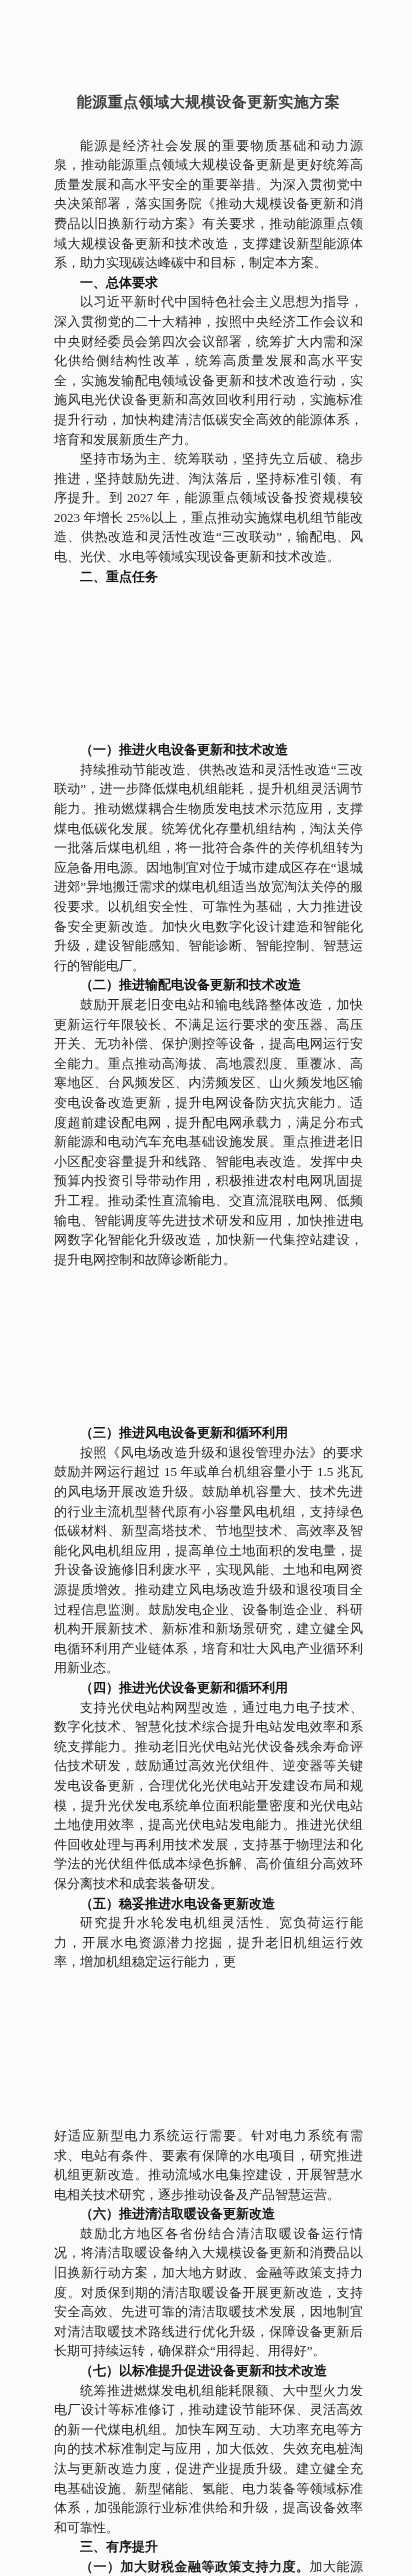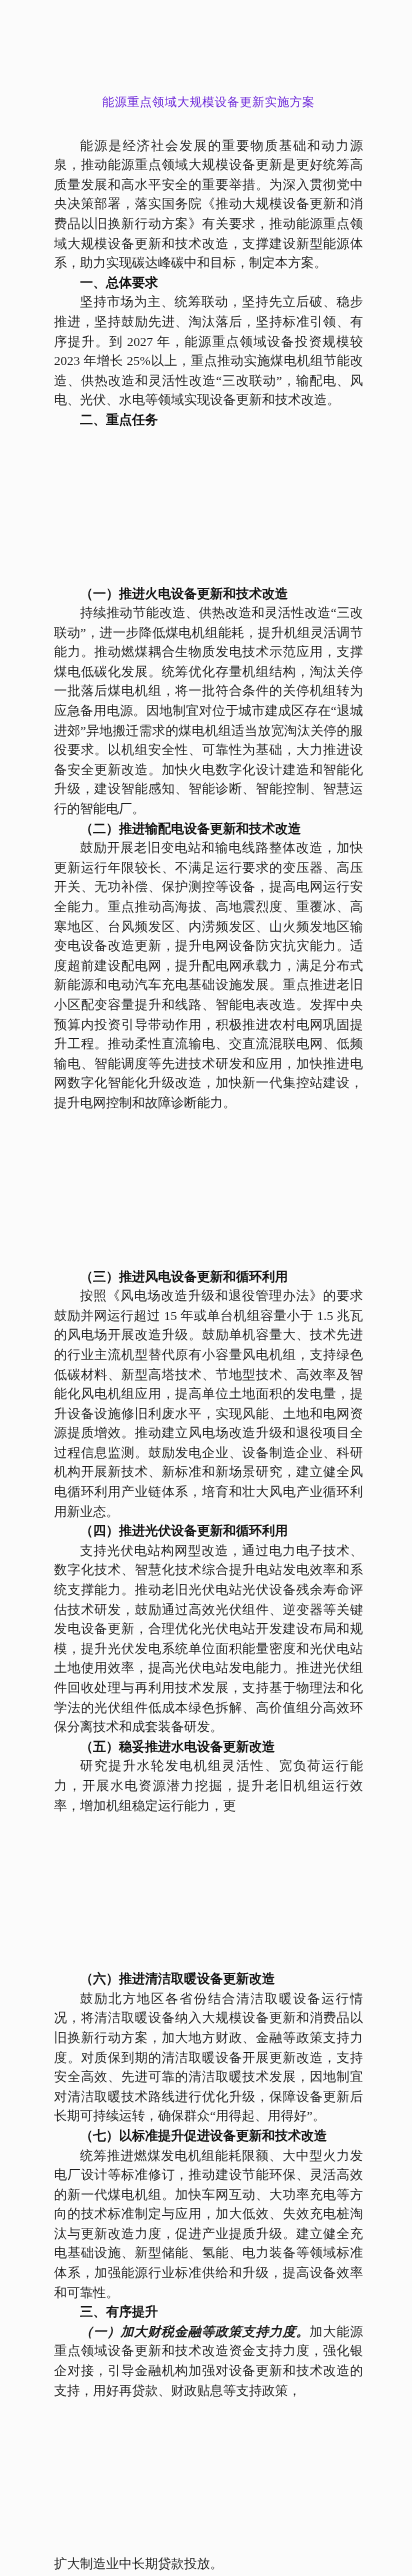--- a/index.html
+++ b/index.html
@@ -14,26 +14,26 @@
     font-family: "Liberation Serif", "DejaVu Serif", serif;
     color: #1f1f1f;
   }
   .doc {
     box-sizing: border-box;
     width: 412px;
     padding: 92px 49px 0 54px;
   }
   .doc-title {
     margin: 0 0 23px 0;
-    font-size: 12px;
+    font-size: 15px;
     line-height: 20.6px;
-    font-weight: normal;
+    font-weight: bold;
     text-align: center;
     letter-spacing: 0.5px;
-    color: #6d28d9;
+    color: #404040;
   }
   .paragraph, .heading1, .heading2 {
     margin: 0;
     font-size: 13px;
     line-height: 19.6px;
     text-align: justify;
     text-justify: inter-ideograph;
   }
   .paragraph {
     text-indent: 2em;
@@ -47,49 +47,50 @@
     text-indent: 2em;
     color: #141414;
   }
   .heading2 {
     font-weight: bold;
     text-indent: 2em;
     color: #161616;
   }
   .bold-lead {
     font-weight: bold;
-    font-style: italic;
   }
   .page-gap {
     height: 154px;
   }
 </style>
 </head>
 <body>
 
 <div class="doc">
   <h1 class="doc-title">能源重点领域大规模设备更新实施方案</h1>
   <div>
       <div class="paragraph">能源是经济社会发展的重要物质基础和动力源泉，推动能源重点领域大规模设备更新是更好统筹高质量发展和高水平安全的重要举措。为深入贯彻党中央决策部署，落实国务院《推动大规模设备更新和消费品以旧换新行动方案》有关要求，推动能源重点领域大规模设备更新和技术改造，支撑建设新型能源体系，助力实现碳达峰碳中和目标，制定本方案。</div>
       <div class="heading1">一、总体要求</div>
+      <div class="paragraph">以习近平新时代中国特色社会主义思想为指导，深入贯彻党的二十大精神，按照中央经济工作会议和中央财经委员会第四次会议部署，统筹扩大内需和深化供给侧结构性改革，统筹高质量发展和高水平安全，实施发输配电领域设备更新和技术改造行动，实施风电光伏设备更新和高效回收利用行动，实施标准提升行动，加快构建清洁低碳安全高效的能源体系，培育和发展新质生产力。</div>
       <div class="paragraph">坚持市场为主、统筹联动，坚持先立后破、稳步推进，坚持鼓励先进、淘汰落后，坚持标准引领、有序提升。到 2027 年，能源重点领域设备投资规模较 2023 年增长 25%以上，重点推动实施煤电机组节能改造、供热改造和灵活性改造“三改联动”，输配电、风电、光伏、水电等领域实现设备更新和技术改造。</div>
       <div class="heading1">二、重点任务</div>
       <div class="page-gap"></div>
       <div class="heading2">（一）推进火电设备更新和技术改造</div>
       <div class="paragraph">持续推动节能改造、供热改造和灵活性改造“三改联动”，进一步降低煤电机组能耗，提升机组灵活调节能力。推动燃煤耦合生物质发电技术示范应用，支撑煤电低碳化发展。统筹优化存量机组结构，淘汰关停一批落后煤电机组，将一批符合条件的关停机组转为应急备用电源。因地制宜对位于城市建成区存在“退城进郊”异地搬迁需求的煤电机组适当放宽淘汰关停的服役要求。以机组安全性、可靠性为基础，大力推进设备安全更新改造。加快火电数字化设计建造和智能化升级，建设智能感知、智能诊断、智能控制、智慧运行的智能电厂。</div>
       <div class="heading2">（二）推进输配电设备更新和技术改造</div>
       <div class="paragraph">鼓励开展老旧变电站和输电线路整体改造，加快更新运行年限较长、不满足运行要求的变压器、高压开关、无功补偿、保护测控等设备，提高电网运行安全能力。重点推动高海拔、高地震烈度、重覆冰、高寒地区、台风频发区、内涝频发区、山火频发地区输变电设备改造更新，提升电网设备防灾抗灾能力。适度超前建设配电网，提升配电网承载力，满足分布式新能源和电动汽车充电基础设施发展。重点推进老旧小区配变容量提升和线路、智能电表改造。发挥中央预算内投资引导带动作用，积极推进农村电网巩固提升工程。推动柔性直流输电、交直流混联电网、低频输电、智能调度等先进技术研发和应用，加快推进电网数字化智能化升级改造，加快新一代集控站建设，提升电网控制和故障诊断能力。</div>
       <div class="page-gap"></div>
       <div class="heading2">（三）推进风电设备更新和循环利用</div>
       <div class="paragraph">按照《风电场改造升级和退役管理办法》的要求鼓励并网运行超过 15 年或单台机组容量小于 1.5 兆瓦的风电场开展改造升级。鼓励单机容量大、技术先进的行业主流机型替代原有小容量风电机组，支持绿色低碳材料、新型高塔技术、节地型技术、高效率及智能化风电机组应用，提高单位土地面积的发电量，提升设备设施修旧利废水平，实现风能、土地和电网资源提质增效。推动建立风电场改造升级和退役项目全过程信息监测。鼓励发电企业、设备制造企业、科研机构开展新技术、新标准和新场景研究，建立健全风电循环利用产业链体系，培育和壮大风电产业循环利用新业态。</div>
       <div class="heading2">（四）推进光伏设备更新和循环利用</div>
       <div class="paragraph">支持光伏电站构网型改造，通过电力电子技术、数字化技术、智慧化技术综合提升电站发电效率和系统支撑能力。推动老旧光伏电站光伏设备残余寿命评估技术研发，鼓励通过高效光伏组件、逆变器等关键发电设备更新，合理优化光伏电站开发建设布局和规模，提升光伏发电系统单位面积能量密度和光伏电站土地使用效率，提高光伏电站发电能力。推进光伏组件回收处理与再利用技术发展，支持基于物理法和化学法的光伏组件低成本绿色拆解、高价值组分高效环保分离技术和成套装备研发。</div>
       <div class="heading2">（五）稳妥推进水电设备更新改造</div>
       <div class="paragraph">研究提升水轮发电机组灵活性、宽负荷运行能力，开展水电资源潜力挖掘，提升老旧机组运行效率，增加机组稳定运行能力，更</div>
       <div class="page-gap"></div>
+      <div class="paragraph no-indent">好适应新型电力系统运行需要。针对电力系统有需求、电站有条件、要素有保障的水电项目，研究推进机组更新改造。推动流域水电集控建设，开展智慧水电相关技术研究，逐步推动设备及产品智慧运营。</div>
       <div class="heading2">（六）推进清洁取暖设备更新改造</div>
       <div class="paragraph">鼓励北方地区各省份结合清洁取暖设备运行情况，将清洁取暖设备纳入大规模设备更新和消费品以旧换新行动方案，加大地方财政、金融等政策支持力度。对质保到期的清洁取暖设备开展更新改造，支持安全高效、先进可靠的清洁取暖技术发展，因地制宜对清洁取暖技术路线进行优化升级，保障设备更新后长期可持续运转，确保群众“用得起、用得好”。</div>
       <div class="heading2">（七）以标准提升促进设备更新和技术改造</div>
       <div class="paragraph">统筹推进燃煤发电机组能耗限额、大中型火力发电厂设计等标准修订，推动建设节能环保、灵活高效的新一代煤电机组。加快车网互动、大功率充电等方向的技术标准制定与应用，加大低效、失效充电桩淘汰与更新改造力度，促进产业提质升级。建立健全充电基础设施、新型储能、氢能、电力装备等领域标准体系，加强能源行业标准供给和升级，提高设备效率和可靠性。</div>
       <div class="heading1">三、有序提升</div>
       <div class="paragraph"><span class="bold-lead">（一）加大财税金融等政策支持力度。</span><span>加大能源重点领域设备更新和技术改造资金支持力度，强化银企对接，引导金融机构加强对设备更新和技术改造的支持，用好再贷款、财政贴息等支持政策，</span></div>
       <div class="page-gap"></div>
       <div class="paragraph no-indent">扩大制造业中长期贷款投放。</div>
       <div class="paragraph"><span class="bold-lead">（二）加强要素保障。</span><span>鼓励地方加强企业技术改造项目要素资源保障，将技术改造项目涉及用地、用能等纳入优先保障范围，对不新增土地、以设备更新为主的技术改造项目，简化前期审批手续。</span></div>
     </div>

